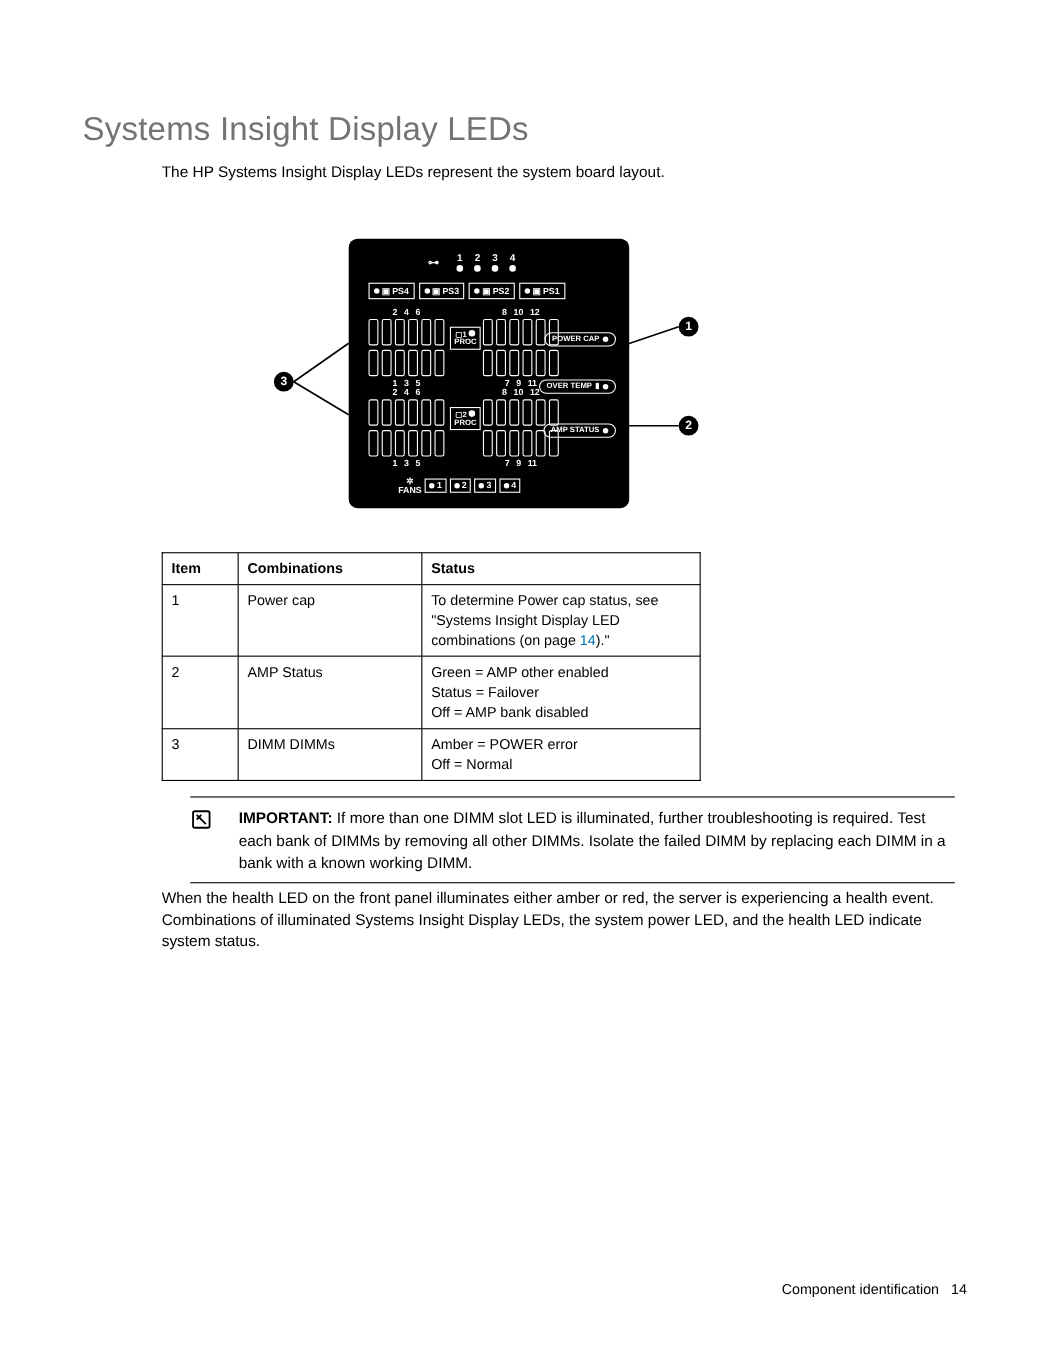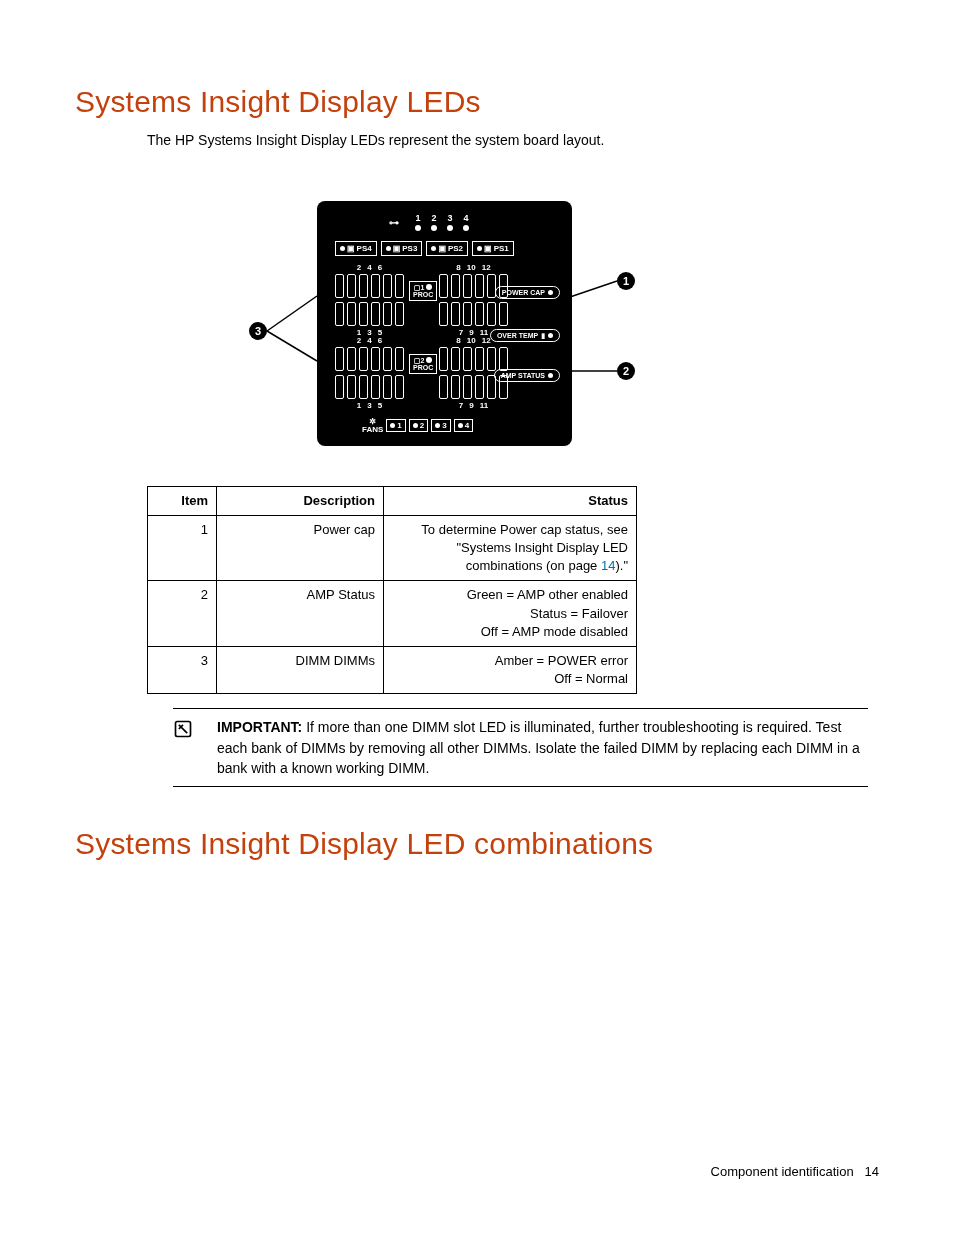--- a/index.html
+++ b/index.html
@@ -11,23 +11,23 @@
     width: 954px;
     height: 1235px;
     position: relative;
   }
   .page {
     padding: 85px 75px 0 75px;
     box-sizing: border-box;
   }
   h1 {
     font-weight: 300;
-    color: #c2410c;
+    color: #737373;
     font-size: 30px;
-    margin: 0 0 12px 0;
+    margin: 16px 0 12px 0;
     letter-spacing: 0.2px;
   }
   .intro {
     font-size: 14px;
     margin: 4px 0 0 72px;
     line-height: 1.4;
   }
   .diagram {
     margin: 50px auto 40px auto;
     width: 460px;
@@ -79,21 +79,21 @@
   .fan-box .dot{width:5px;height:5px;}
 
   table.led-table {
     border-collapse: collapse;
     margin-left: 72px;
     width: 490px;
     font-size: 13px;
   }
   table.led-table th, table.led-table td {
     border: 1px solid #000;
-    text-align: right;
+    text-align: left;
     vertical-align: top;
     padding: 5px 8px;
     line-height: 1.4;
   }
   table.led-table th {
     font-weight: bold;
   }
   .col-item { width: 52px; }
   .col-desc { width: 150px; }
   .pagelink { color: #0073b0; }
@@ -327,32 +327,32 @@
             <span>4</span>
           </div>
       </div>
     </div>
   </div>
 
   <table class="led-table">
     <tbody>
         <tr>
       <th class="col-item">Item</th>
-      <th class="col-desc">Description</th>
+      <th class="col-desc">Combinations</th>
       <th>Status</th>
     </tr>
     <tr>
       <td>1</td>
       <td>Power cap</td>
       <td><span>To determine Power cap status, see "Systems Insight Display LED combinations (on page </span><span class="pagelink">14</span><span>)."</span></td>
     </tr>
     <tr>
       <td>2</td>
       <td>AMP Status</td>
-      <td><span>Green = AMP other enabled</span><br><span>Status = Failover</span><br><span>Off = AMP mode disabled</span></td>
+      <td><span>Green = AMP other enabled</span><br><span>Status = Failover</span><br><span>Off = AMP bank disabled</span></td>
     </tr>
     <tr>
       <td>3</td>
       <td>DIMM DIMMs</td>
       <td><span>Amber = POWER error</span><br><span>Off = Normal</span></td>
     </tr>
   </tbody>
     </table>
 
   <div class="important-block">
@@ -362,18 +362,18 @@
           <path d="M7 7 L17 17 M7 12 L12 7" stroke="#000" stroke-width="2"></path>
         </svg>
     </div>
     <div>
       <span class="important-label">IMPORTANT:</span>
       <span> </span>
       <span>If more than one DIMM slot LED is illuminated, further troubleshooting is required. Test each bank of DIMMs by removing all other DIMMs. Isolate the failed DIMM by replacing each DIMM in a bank with a known working DIMM.</span>
     </div>
   </div>
 
-  <h1 class="second">Systems Insight Display LED combinations</h1>
+  <p class="intro">When the health LED on the front panel illuminates either amber or red, the server is experiencing a health event. Combinations of illuminated Systems Insight Display LEDs, the system power LED, and the health LED indicate system status.</p>
 </div>
 
 <div class="footer">
   <span>Component identification</span>&nbsp;&nbsp;&nbsp;<span>14</span>
 </div>
 
 </body></html>

